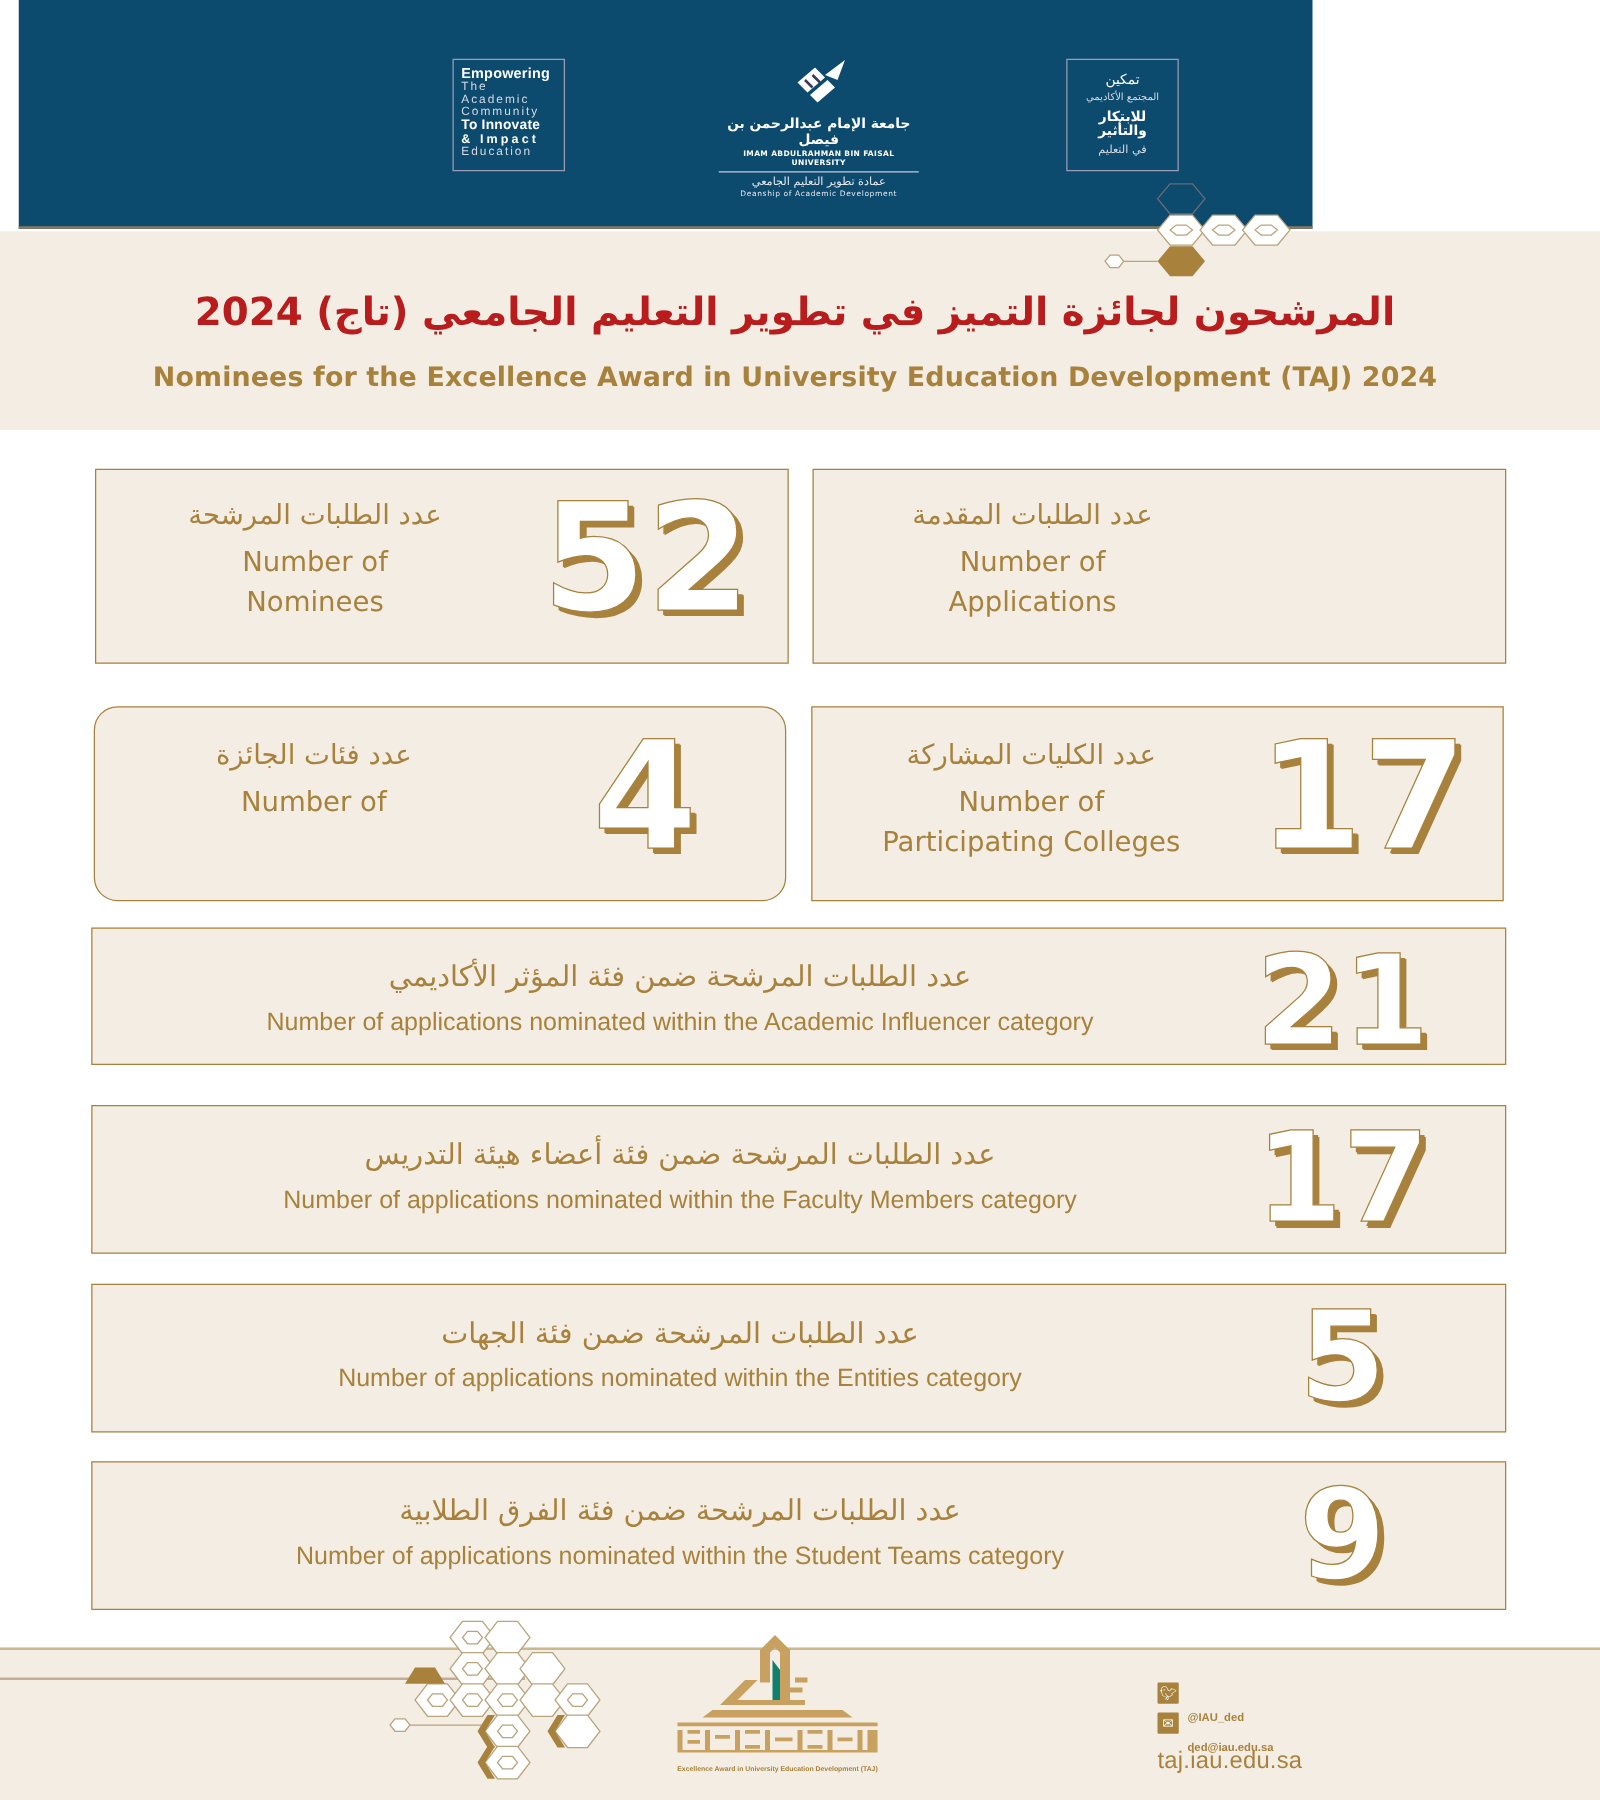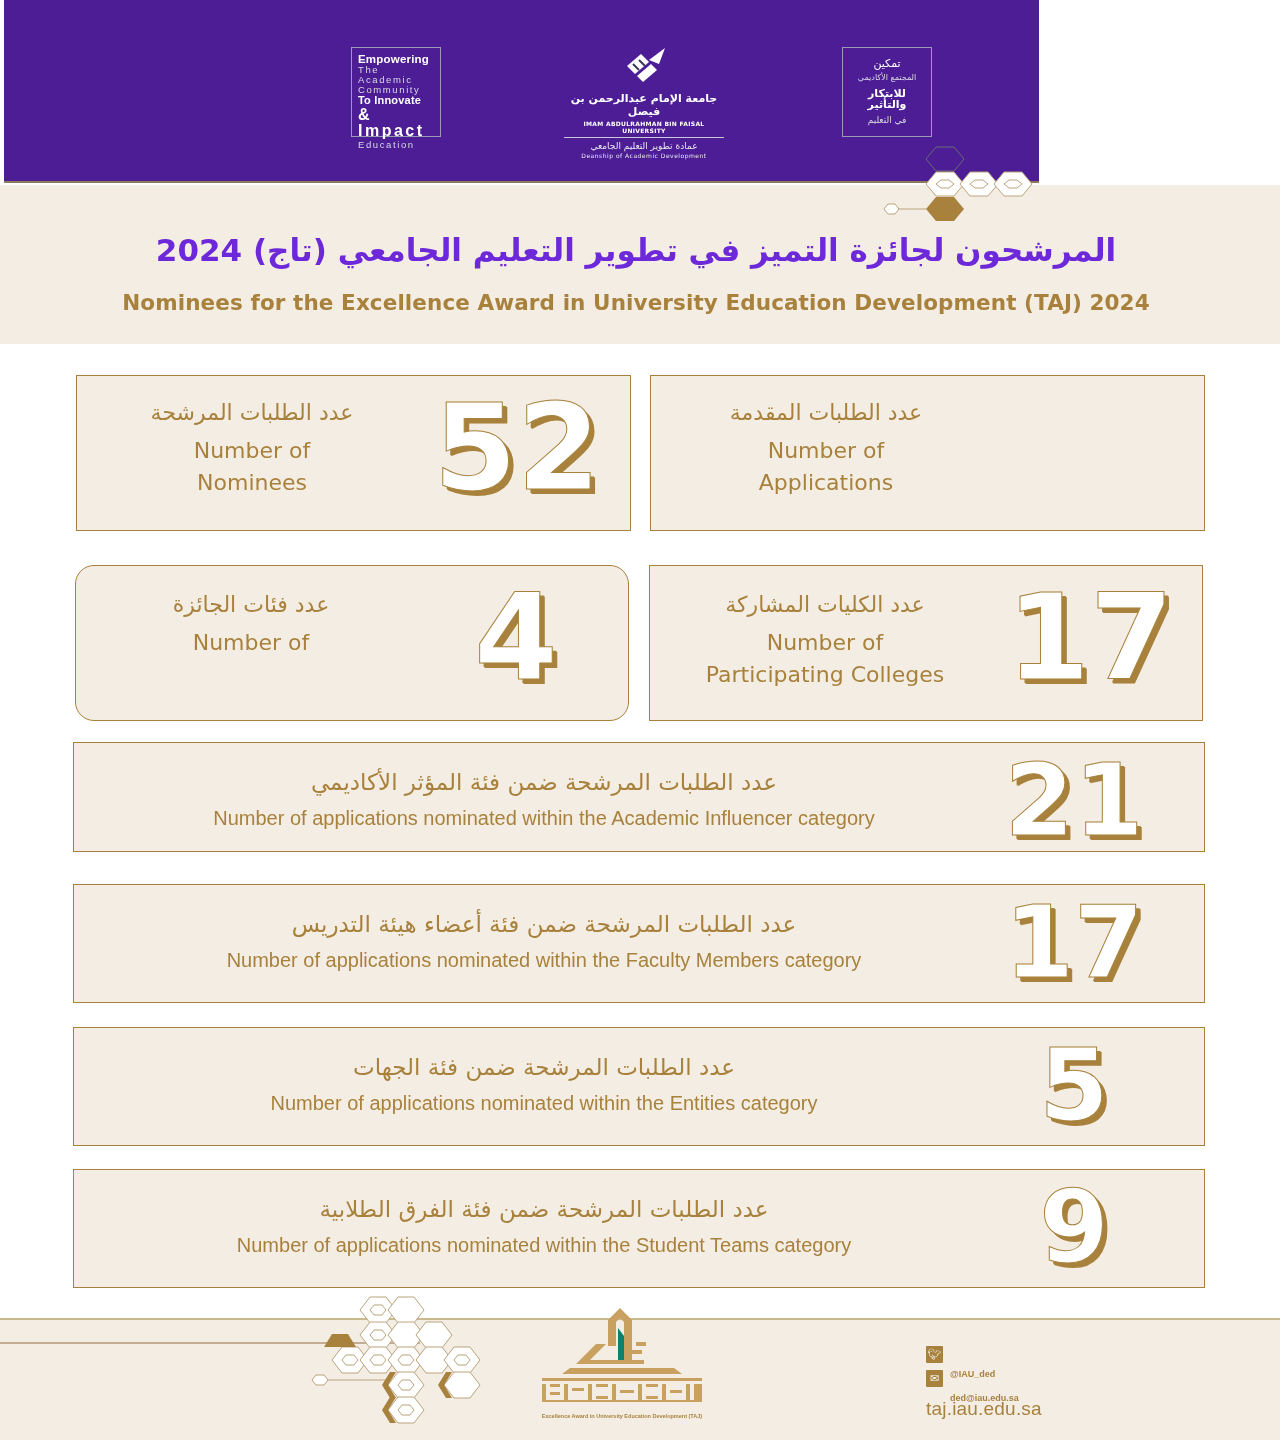--- a/index.html
+++ b/index.html
@@ -4,22 +4,22 @@
 <style>
   * { box-sizing: border-box; margin: 0; padding: 0; }
   html, body { width: 1280px; height: 1440px; overflow: hidden; }
   body {
     position: relative;
     background: #ffffff;
     font-family: "DejaVu Sans", sans-serif;
     color: #a8823c;
   }
   .header {
-    position: absolute; left: 4px; top: 0; width: 1035px; height: 183px;
-    background: #4c1d95;
+    position: absolute; left: 15px; top: 0; width: 1035px; height: 183px;
+    background: #0c4a6e;
     border-bottom: 2px solid #8c7a5a;
   }
   .logo-box {
     position: absolute; top: 47px; width: 90px; height: 90px;
     border: 1px solid #9a9cb4;
     color: #ffffff;
     padding: 5px 6px;
     line-height: 1.05;
   }
   .logo-box.left { left: 347px; font-family: "Liberation Sans", sans-serif; }
@@ -39,21 +39,21 @@
   .uni-logo .en2 { font-size: 6px; letter-spacing: 0.5px; color: #e8e8ee; margin-top: 1px; }
 
   .title-band {
     position: absolute; left: 0; top: 185px; width: 1280px; height: 159px;
     background: #f4ede3;
   }
   .hex-top { position: absolute; left: 880px; top: 145px; }
   .title-ar {
     position: absolute; left: 80px; width: 1112px; top: 232px;
     text-align: center; direction: rtl;
-    font-size: 31px; font-weight: bold; color: #6d28d9;
+    font-size: 31px; font-weight: bold; color: #b91c1c;
     letter-spacing: 0.5px;
   }
   .title-en {
     position: absolute; left: 60px; width: 1152px; top: 290px;
     text-align: center;
     font-family: "DejaVu Sans", sans-serif;
     font-size: 21.5px; font-weight: bold; color: #a8823c;
     letter-spacing: 0.1px;
   }
 
@@ -98,21 +98,21 @@
 </style>
 </head>
 <body>
 
 <div class="header">
   <div class="logo-box left">
     <div class="b">Empowering</div>
     <div class="t">The Academic</div>
     <div class="t">Community</div>
     <div class="b" style="font-size:11px;">To Innovate</div>
-    <div class="b" style="font-size:16px;letter-spacing:2.5px;">&amp; Impact</div>
+    <div class="b" style="font-size:10px;letter-spacing:2.5px;">&amp; Impact</div>
     <div class="t">Education</div>
   </div>
 
   <div class="uni-logo">
     <svg width="50" height="42" viewBox="0 0 50 42">
       <path d="M8 20 L22 8 L30 16 L16 28 Z" fill="#fff"></path>
       <path d="M18 30 L32 18 L38 24 L24 36 Z" fill="#fff"></path>
       <path d="M30 14 L46 2 L40 18 Z" fill="#fff"></path>
       <path d="M14 18 L20 24 M20 14 L26 20" stroke="#393a5a" stroke-width="2"></path>
     </svg>

